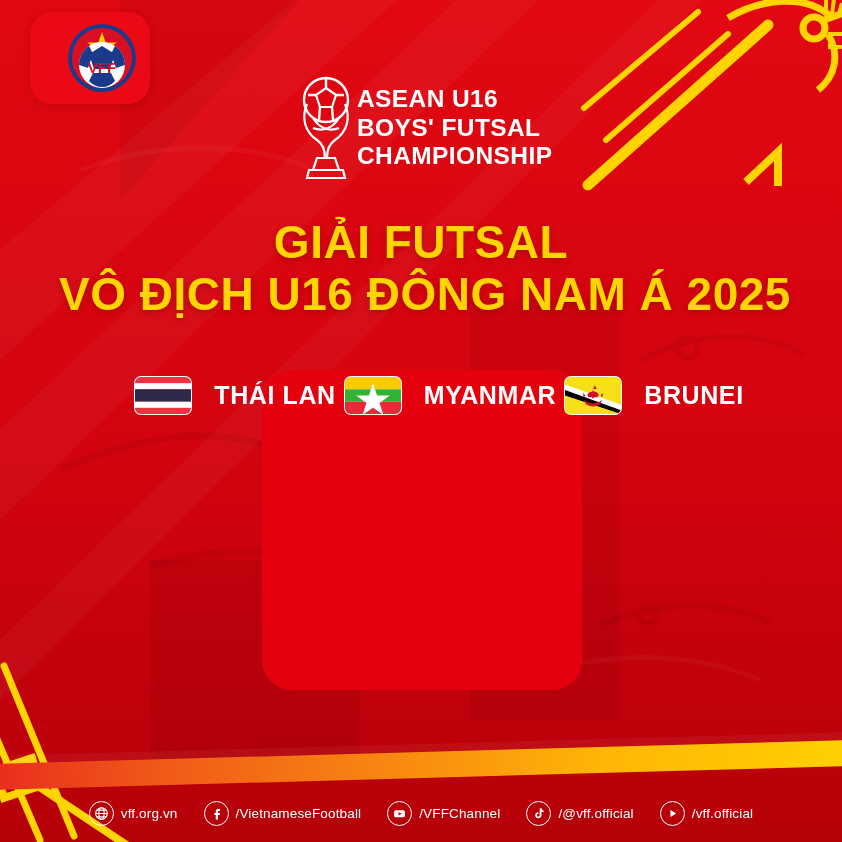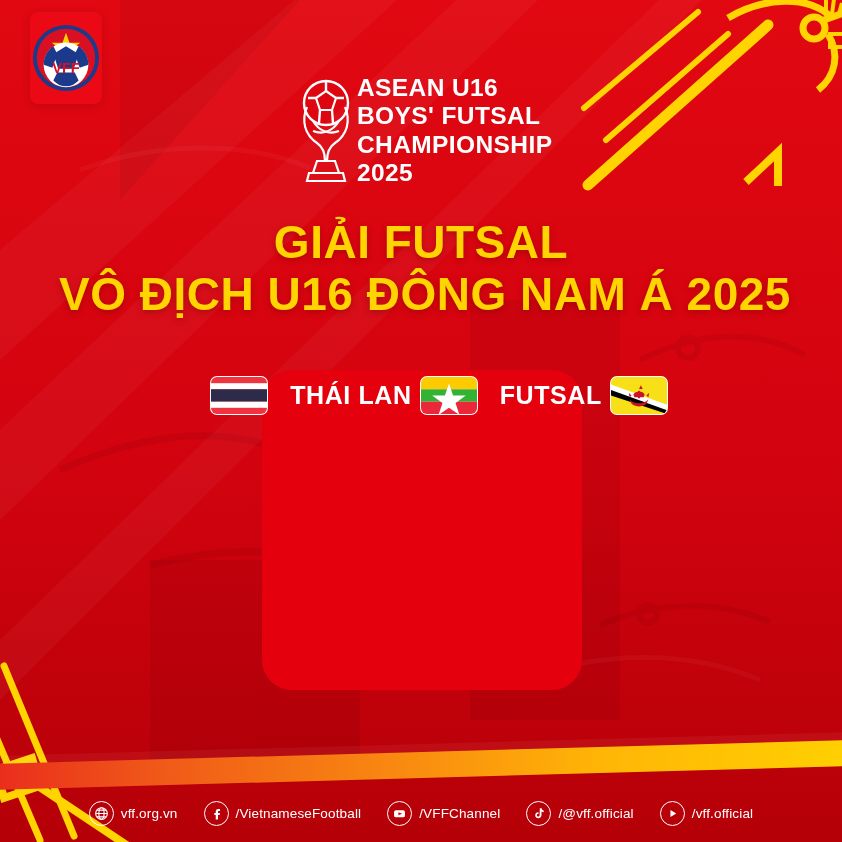--- a/index.html
+++ b/index.html
@@ -28,24 +28,25 @@
     transform:rotate(-1.6deg);
   }
   .sweep-shadow{
     position:absolute;left:-40px;right:-40px;height:34px;
     background:rgba(255,255,255,0.05);
     transform:rotate(-1.6deg);
   }
 
   
   .vff-badge{
-    position:absolute;left:30px;top:12px;width:72px;height:92px;
-    background:#EA0914;border-radius:8px;
+    position:absolute;left:30px;top:12px;width:96px;height:92px;
+    background:#EA0914;border-radius:22px;
     display:flex;align-items:center;justify-content:center;
     box-shadow:0 2px 10px rgba(0,0,0,0.12);
+    padding-left:24px;
   }
 
   
   .logo-block{
     position:absolute;left:295px;top:74px;display:flex;align-items:center;
   }
   .logo-text{
     color:#fff;font-weight:800;font-size:24.5px;line-height:1.16;
     letter-spacing:0.4px;
   }
@@ -201,21 +202,20 @@
         <path d="M18,44 C24,54 34,58 44,54"></path>
         <path d="M44,44 C38,54 28,58 18,54"></path>
         <path d="M22,84 L40,84 L44,96 L18,96 Z"></path>
         <path d="M12,104 L50,104 L48,96 L14,96 Z"></path>
       </g>
     </svg>
     <div class="logo-text">
       <div>ASEAN U16</div>
       <div>BOYS' FUTSAL</div>
       <div>CHAMPIONSHIP</div>
-      <div>2025</div>
     </div>
   </div>
 
   <div class="headline">
     <span class="l1">GIẢI FUTSAL</span>
     <span class="l2">VÔ ĐỊCH U16 ĐÔNG NAM Á 2025</span>
   </div>
 
   <div class="panel">
 
@@ -235,39 +235,40 @@
 
     <div class="team-row">
       <span class="flag">
         <svg width="100%" height="100%" viewBox="0 0 60 40" preserveAspectRatio="none">
           <rect x="0" y="0" width="60" height="13.3" fill="#FECB00"></rect>
           <rect x="0" y="13.3" width="60" height="13.4" fill="#34B233"></rect>
           <rect x="0" y="26.7" width="60" height="13.3" fill="#EA2839"></rect>
           <polygon fill="#ffffff" points="30,7 34.4,20 48,20 37,28.2 41.2,41 30,33.2 18.8,41 23,28.2 12,20 25.6,20"></polygon>
         </svg>
       </span>
-      <span class="team-name">FUTSAL</span>
+      <span class="team-name">MYANMAR</span>
     </div>
 
     <div class="team-row">
       <span class="flag">
         <svg width="100%" height="100%" viewBox="0 0 60 40" preserveAspectRatio="none">
           <rect x="0" y="0" width="60" height="40" fill="#F7E017"></rect>
           <polygon fill="#ffffff" points="0,8 60,30 60,38 0,16"></polygon>
           <polygon fill="#000000" points="0,14 60,36 60,40 0,20"></polygon>
           <g fill="#CF1126">
             <path d="M30,13 l2,-4 l2,4 z"></path>
             <path d="M24,19 c2,-4 10,-5 12,0 l-1,3 l-10,0 z"></path>
             <path d="M20,24 c4,6 16,6 20,0 l-2,5 c-5,4 -11,4 -16,0 z"></path>
             <rect x="29" y="15" width="2" height="8"></rect>
             <path d="M22,20 l-3,-3 l1,5 z"></path>
             <path d="M38,20 l3,-3 l-1,5 z"></path>
           </g>
         </svg>
       </span>
+      <span class="team-name">BRUNEI</span>
     </div>
   </div>
 
   <div class="footer">
 
     <div class="f-item">
       <span class="f-ico">
         <svg width="15" height="15" viewBox="0 0 16 16" stroke="#fff" fill="none" stroke-width="1.2">
           <circle cx="8" cy="8" r="6.2"></circle>
           <ellipse cx="8" cy="8" rx="2.8" ry="6.2"></ellipse>

